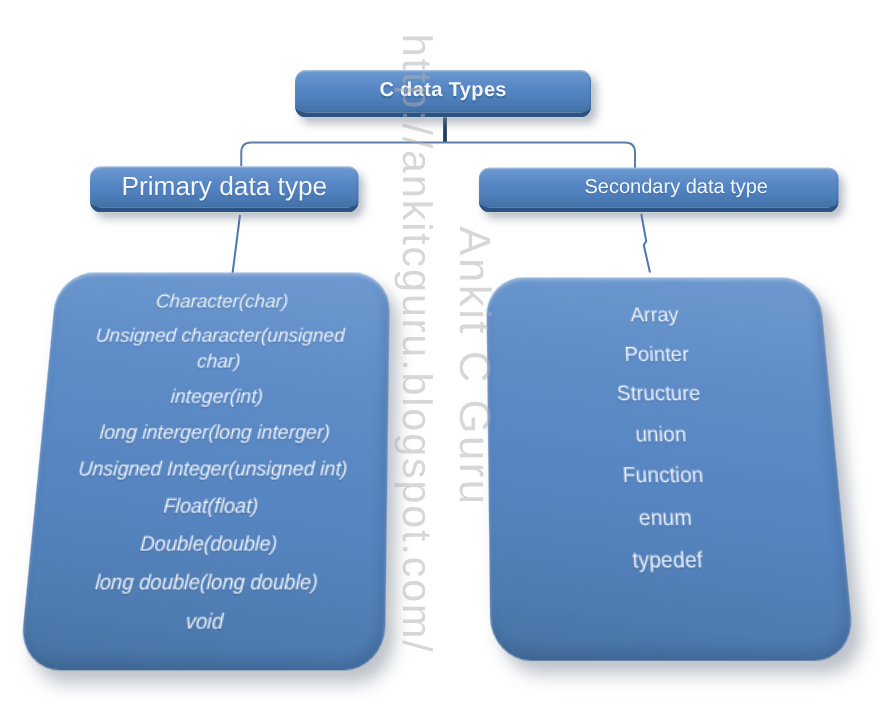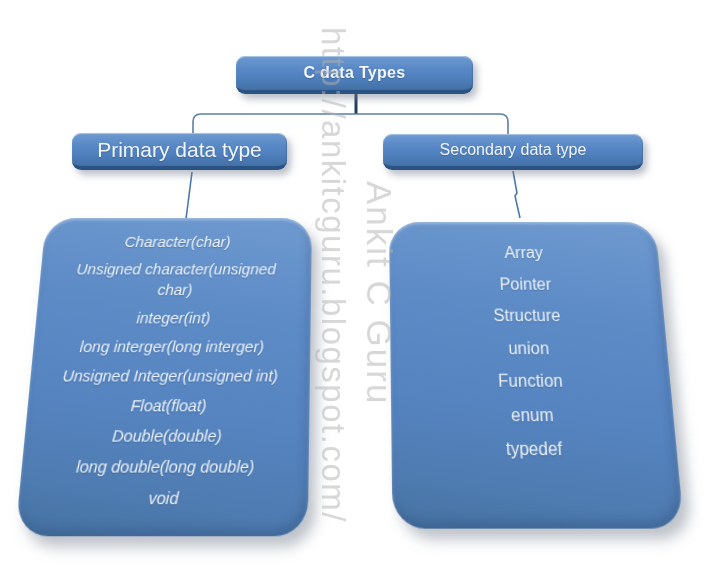--- a/index.html
+++ b/index.html
@@ -13,21 +13,21 @@
   .node{
     position:absolute;display:flex;align-items:center;justify-content:center;
     color:#f3f7fd;border-radius:9px;z-index:2;
     background:linear-gradient(180deg,#6e9ad0 0%,#5888c6 38%,#4e7ebb 68%,#4371a6 100%);
     border-bottom:4px solid #2a5282;
     box-shadow:4px 5px 7px rgba(120,130,145,.5), inset 0 1px 1px rgba(255,255,255,.45), inset -1px 0 1px rgba(30,60,100,.3);
     text-shadow:0 1px 1px rgba(30,60,100,.35);
   }
   .root{left:236px;top:56px;width:237px;height:34px;font-size:16px;font-weight:bold;letter-spacing:.3px;}
   .primary{left:72px;top:133px;width:215px;height:33px;font-size:21px;}
-  .secondary{left:383px;top:134px;width:260px;height:32px;font-size:16px;}
+  .secondary{left:383px;top:134px;width:260px;height:32px;font-size:16px;padding-left:28px;}
   
   .stage{
     position:absolute;left:0;top:210px;width:707px;height:364px;z-index:2;
     perspective:500px;perspective-origin:50% 0%;
   }
   .bigbox{
     position:absolute;border-radius:30px;color:#eef4fb;text-align:center;
     background:linear-gradient(188deg,#6f9ad0 0%,#5d8bc6 32%,#5684c0 62%,#4e7bb0 86%,#4571a0 100%);
     box-shadow:7px 9px 12px rgba(125,135,150,.5), inset 0 2px 3px rgba(255,255,255,.35), inset -3px -6px 9px rgba(40,70,110,.28);
     transform:rotateX(9deg);transform-origin:50% 0;

